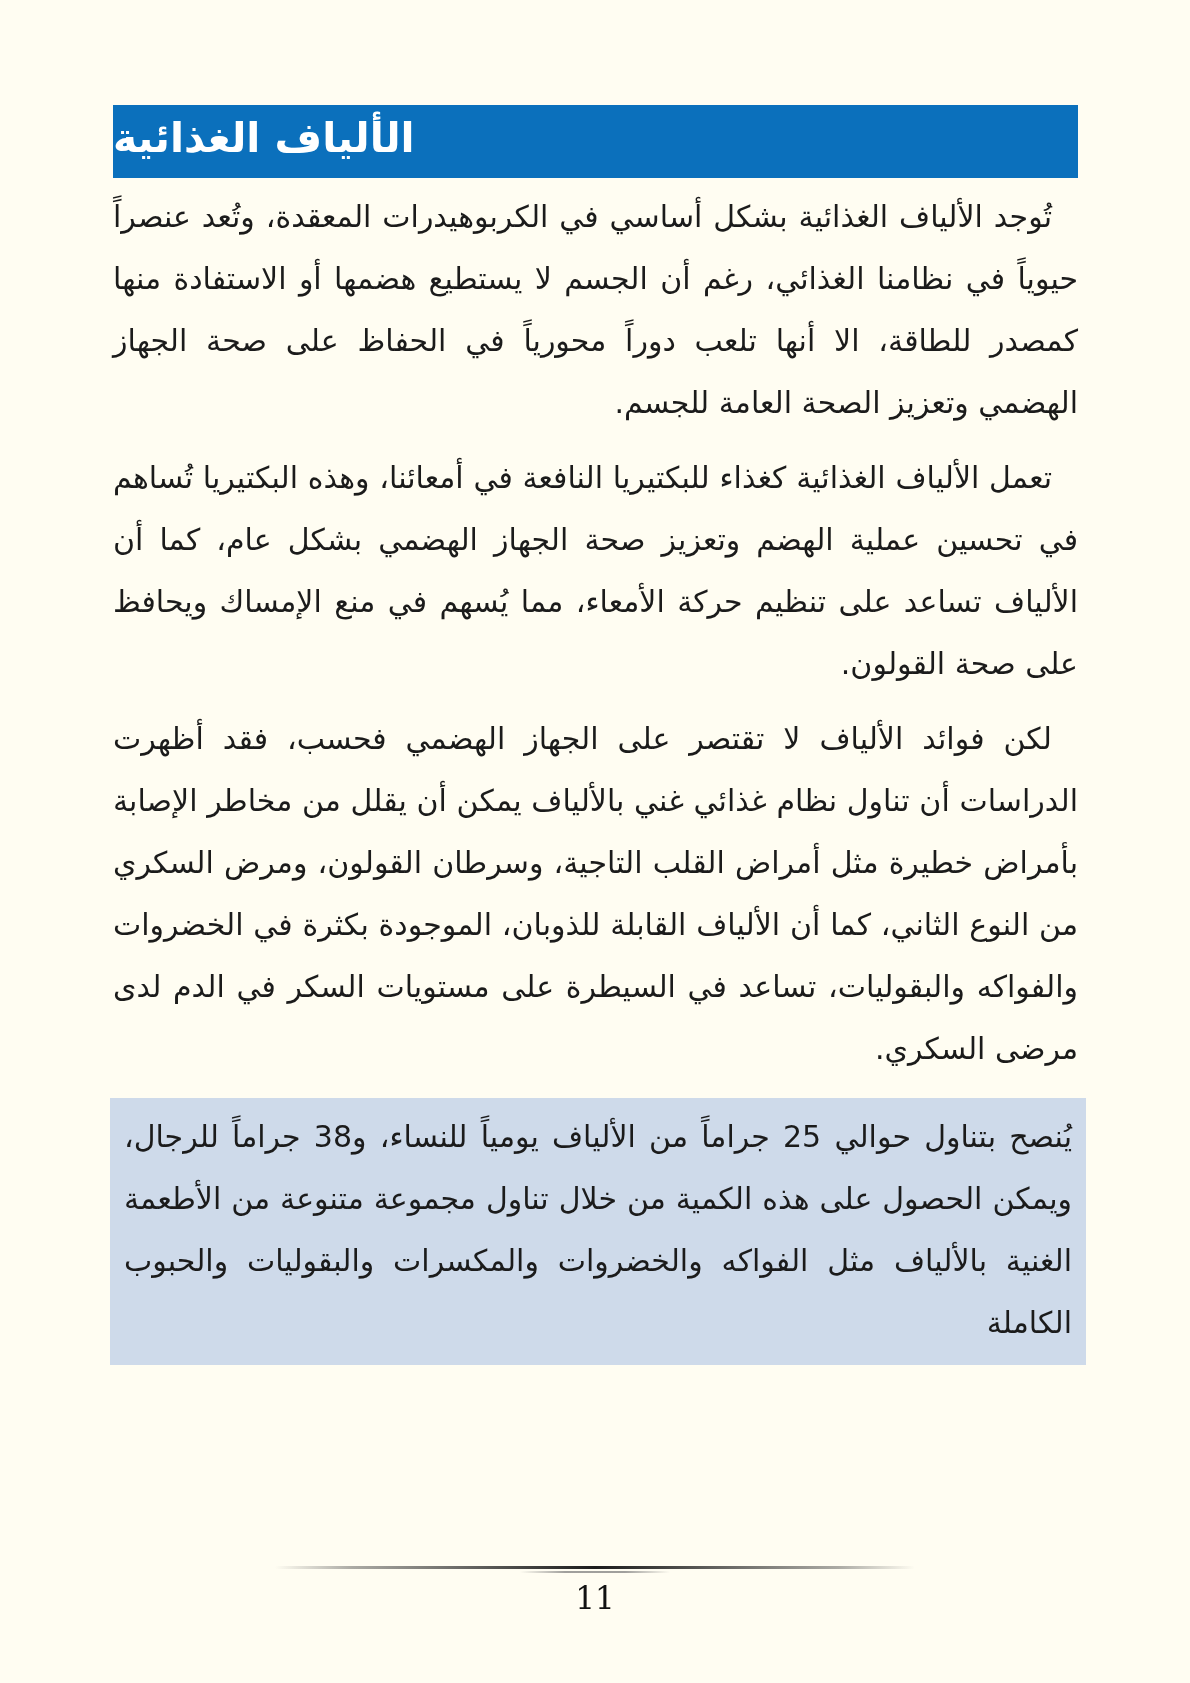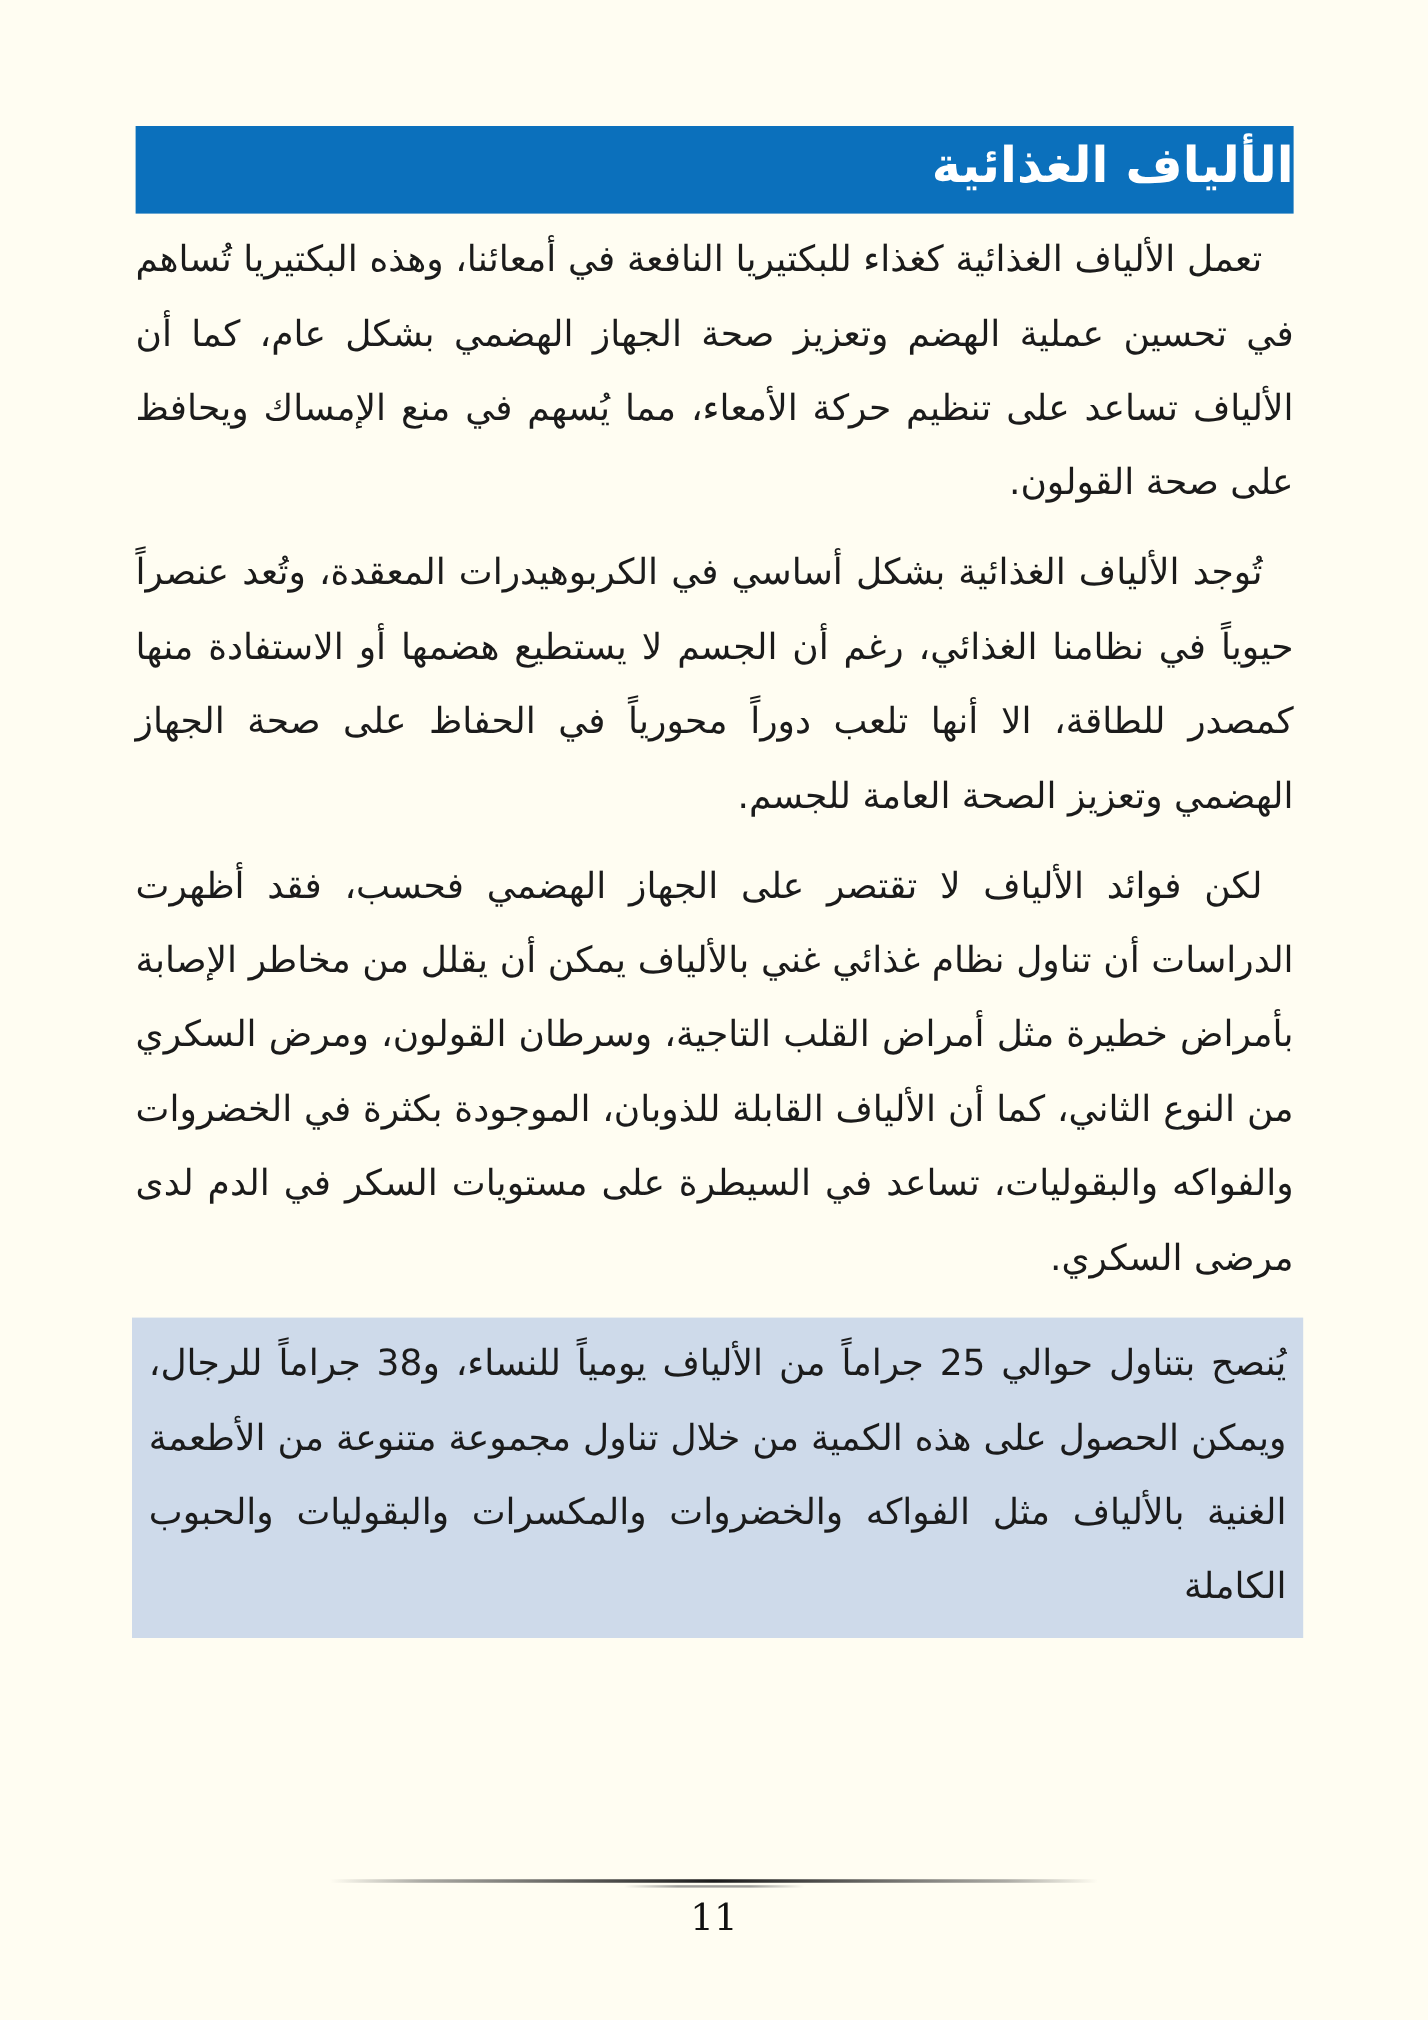--- a/index.html
+++ b/index.html
@@ -20,22 +20,21 @@
     position: absolute;
     top: 105px;
     right: 112px;
     width: 965px;
   }
   .banner {
     height: 73px;
     background: var(--banner-bg, #0b70bc);
     display: flex;
     align-items: center;
-    justify-content: flex-start;
-    padding-left: 46px;
+    justify-content: flex-end;
   }
   .banner-title {
     color: var(--banner-text, #ffffff);
     font-size: 41px;
     font-weight: bold;
     letter-spacing: 0.5px;
     line-height: 1;
     padding-bottom: 6px;
   }
   .content {
@@ -105,23 +104,23 @@
 <body>
 
 <div class="page">
   <div class="inner">
 
     <div class="banner">
       <span class="banner-title">الألياف الغذائية</span>
     </div>
 
     <div class="content">
+      <p class="para indent">تُوجد الألياف الغذائية بشكل أساسي في الكربوهيدرات المعقدة، وتُعد عنصراً حيوياً في نظامنا الغذائي، رغم أن الجسم لا يستطيع هضمها أو الاستفادة منها كمصدر للطاقة، الا أنها تلعب دوراً محورياً في الحفاظ على صحة الجهاز الهضمي وتعزيز الصحة العامة للجسم.</p>
+
       <p class="para indent">تعمل الألياف الغذائية كغذاء للبكتيريا النافعة في أمعائنا، وهذه البكتيريا تُساهم في تحسين عملية الهضم وتعزيز صحة الجهاز الهضمي بشكل عام، كما أن الألياف تساعد على تنظيم حركة الأمعاء، مما يُسهم في منع الإمساك ويحافظ على صحة القولون.</p>
-
-      <p class="para indent">تُوجد الألياف الغذائية بشكل أساسي في الكربوهيدرات المعقدة، وتُعد عنصراً حيوياً في نظامنا الغذائي، رغم أن الجسم لا يستطيع هضمها أو الاستفادة منها كمصدر للطاقة، الا أنها تلعب دوراً محورياً في الحفاظ على صحة الجهاز الهضمي وتعزيز الصحة العامة للجسم.</p>
 
       <p class="para indent">لكن فوائد الألياف لا تقتصر على الجهاز الهضمي فحسب، فقد أظهرت الدراسات أن تناول نظام غذائي غني بالألياف يمكن أن يقلل من مخاطر الإصابة بأمراض خطيرة مثل أمراض القلب التاجية، وسرطان القولون، ومرض السكري من النوع الثاني، كما أن الألياف القابلة للذوبان، الموجودة بكثرة في الخضروات والفواكه والبقوليات، تساعد في السيطرة على مستويات السكر في الدم لدى مرضى السكري.</p>
 
       <div class="highlight">
         <p class="para">يُنصح بتناول حوالي 25 جراماً من الألياف يومياً للنساء، و38 جراماً للرجال، ويمكن الحصول على هذه الكمية من خلال تناول مجموعة متنوعة من الأطعمة الغنية بالألياف مثل الفواكه والخضروات والمكسرات والبقوليات والحبوب الكاملة</p>
       </div>
     </div>
 
   </div>
 

